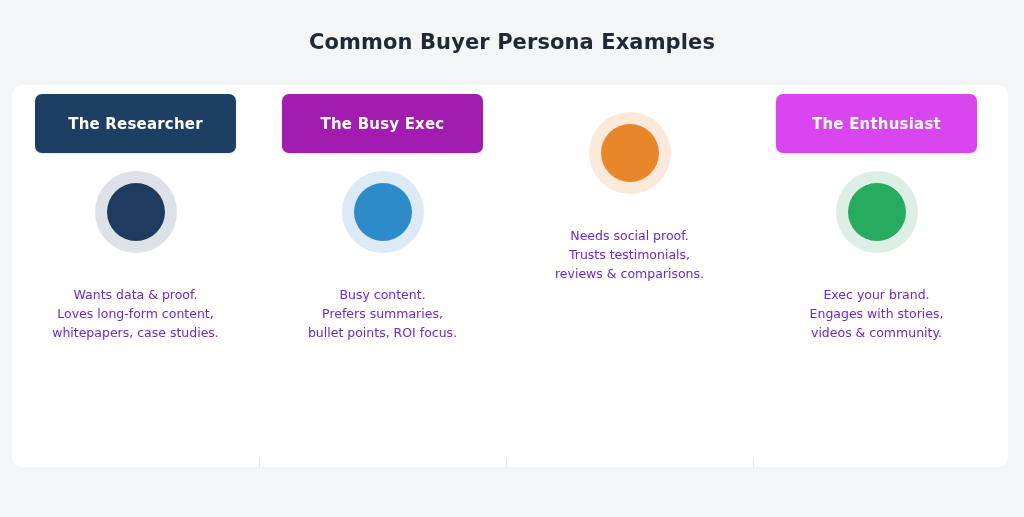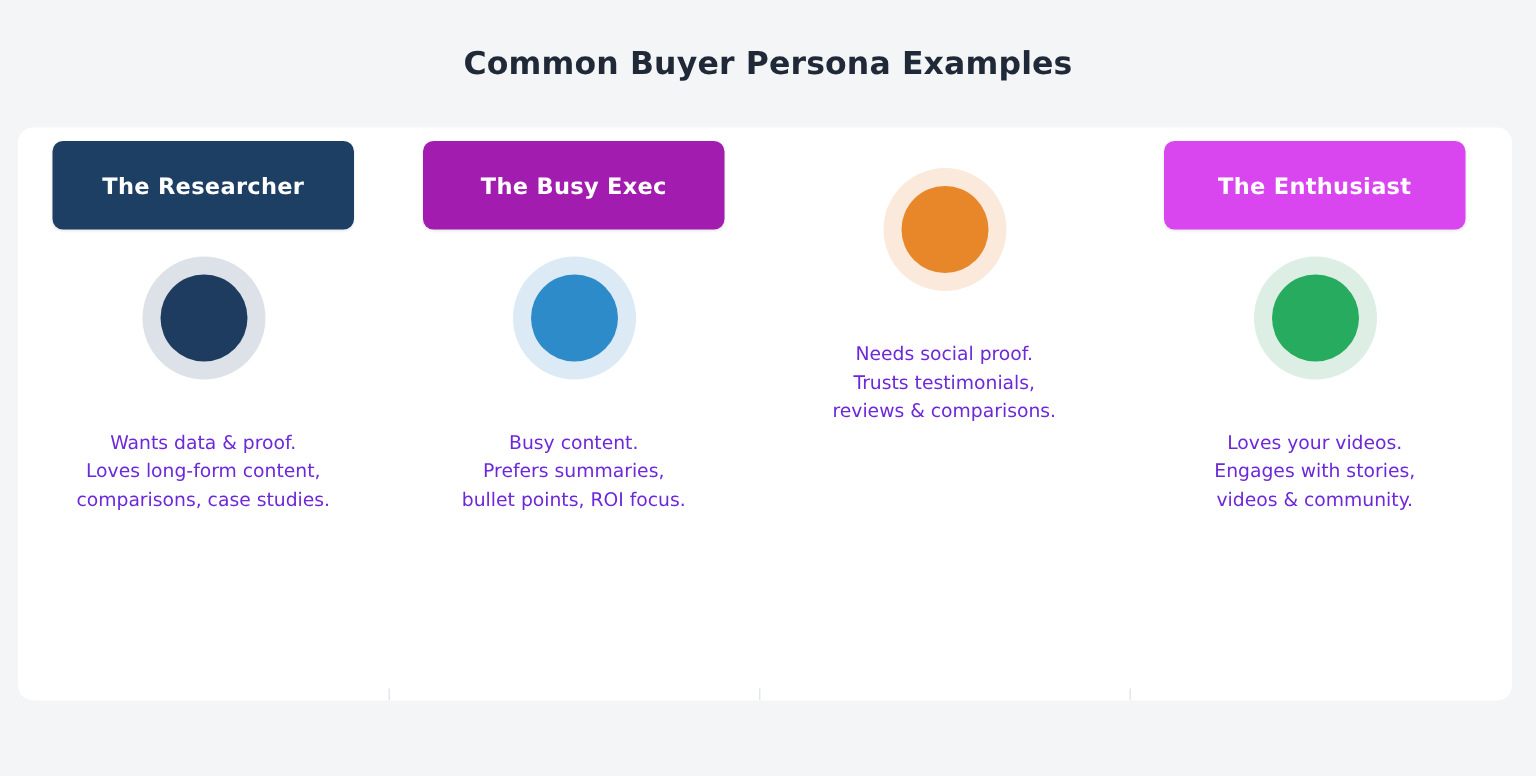--- a/index.html
+++ b/index.html
@@ -123,21 +123,21 @@
   <div class="persona-panel" style="background: rgb(255, 255, 255);">
 
     <div class="persona-column">
       <div class="persona-header" style="background: rgb(28, 63, 99);">The Researcher</div>
       <div class="avatar-wrap" style="background: rgb(221, 226, 232);">
         <div class="avatar-inner" style="background: rgb(29, 60, 95);"></div>
       </div>
       <div class="persona-desc">
         <span class="line">Wants data &amp; proof.</span>
         <span class="line">Loves long-form content,</span>
-        <span class="line">comparisons, case studies.</span>
+        <span class="line">whitepapers, case studies.</span>
       </div>
     </div>
 
     <div class="persona-column">
       <div class="persona-header" style="background: #a21caf;">The Busy Exec</div>
       <div class="avatar-wrap" style="background: rgb(219, 234, 245);">
         <div class="avatar-inner" style="background: rgb(46, 139, 201);"></div>
       </div>
       <div class="persona-desc">
         <span class="line">Busy content.</span>
@@ -156,20 +156,20 @@
         <span class="line">reviews &amp; comparisons.</span>
       </div>
     </div>
 
     <div class="persona-column">
       <div class="persona-header" style="background: #d946ef;">The Enthusiast</div>
       <div class="avatar-wrap" style="background: rgb(221, 239, 228);">
         <div class="avatar-inner" style="background: rgb(39, 171, 94);"></div>
       </div>
       <div class="persona-desc">
-        <span class="line">Loves your videos.</span>
+        <span class="line">Exec your brand.</span>
         <span class="line">Engages with stories,</span>
         <span class="line">videos &amp; community.</span>
       </div>
     </div>
 
   </div>
 </div>
 
 </body></html>

